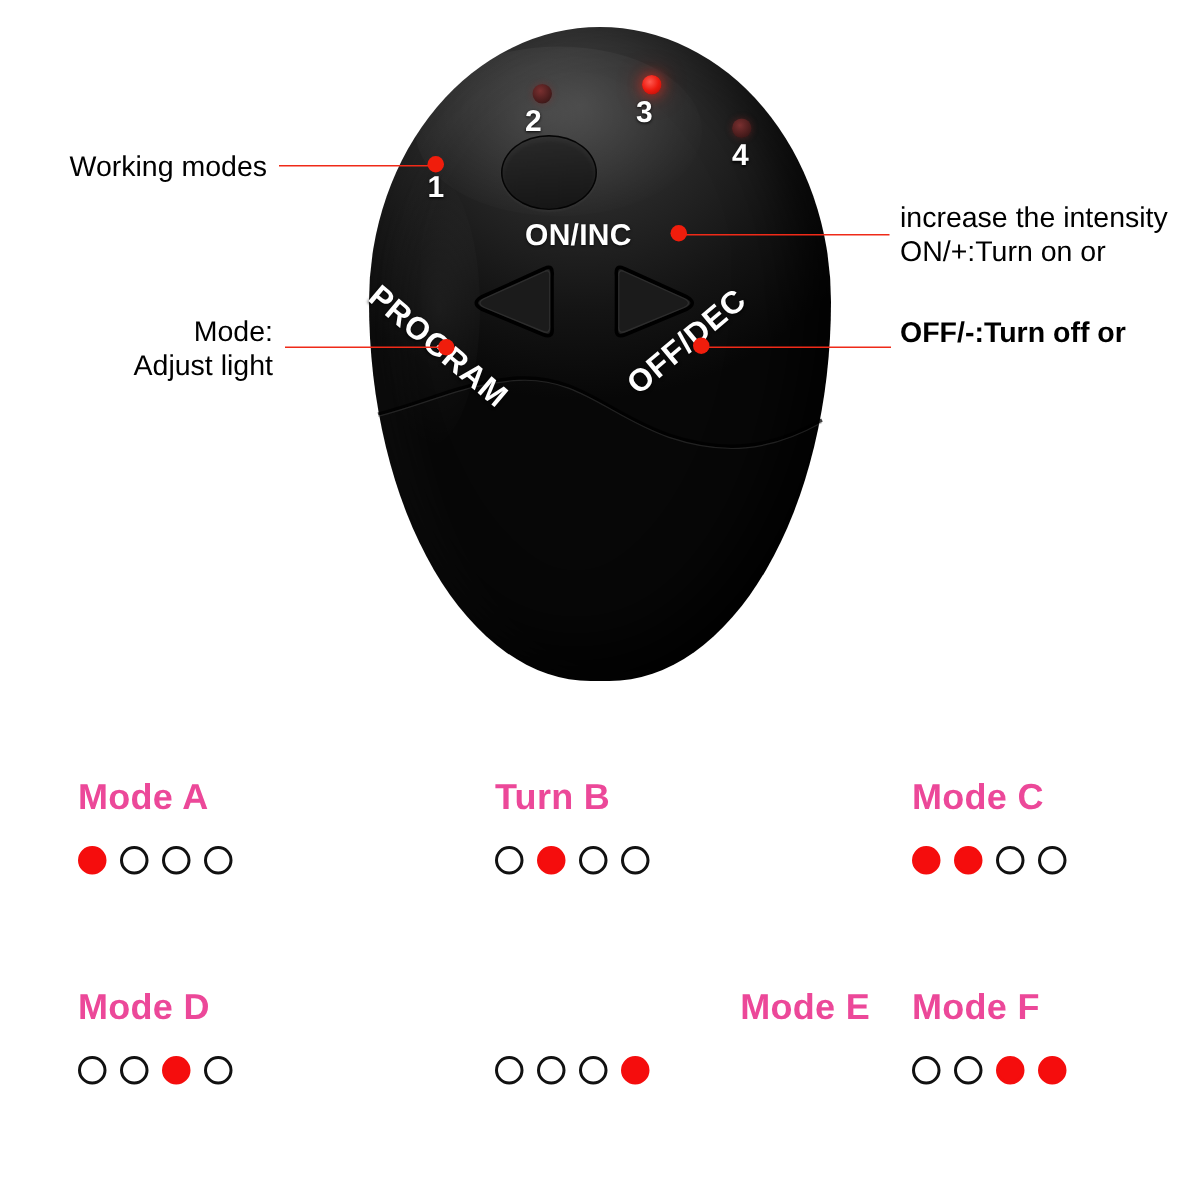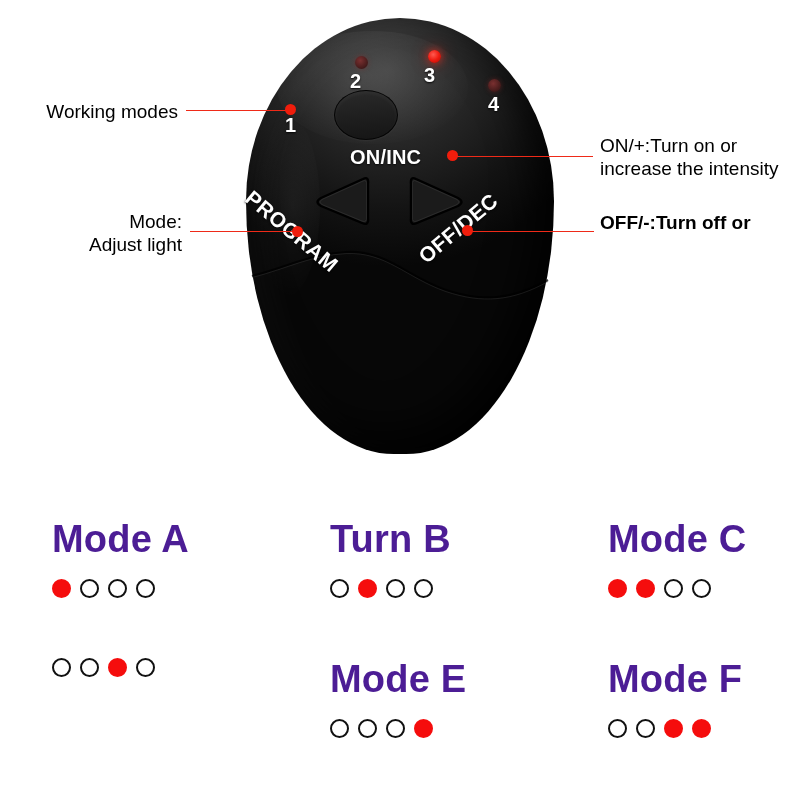--- a/index.html
+++ b/index.html
@@ -177,23 +177,23 @@
     top: 500px;
     width: 800px;
     height: 280px;
   }
   .mode-cell {
     position: absolute;
     width: 250px;
   }
   .mode-title {
     font-family: "Liberation Sans", sans-serif;
-    font-size: 38px;
+    font-size: 24px;
     font-weight: bold;
-    color: #4c1d95;
+    color: #ec4899;
     letter-spacing: 0.2px;
     margin: 0 0 18px 0;
     white-space: nowrap;
   }
   .dot-row {
     display: flex;
     align-items: center;
     gap: 9px;
   }
   .dot {
@@ -269,22 +269,22 @@
   <div class="leader" style="left:190px; top:231px; width:110px;"></div>
   <div class="callout-dot" style="left:292px; top:226px;"></div>
   <div class="callout-text right-align" style="left:0px; top:210px; width:182px;">
     <div>Mode:</div>
     <div>Adjust light</div>
   </div>
 
   <div class="callout-dot" style="left:447px; top:150px;"></div>
   <div class="leader" style="left:455px; top:156px; width:138px;"></div>
   <div class="callout-text left-align" style="left:600px; top:134px; width:200px;">
+    <div>increase the intensity</div>
     <div>ON/+:Turn on or</div>
-    <div>increase the intensity</div>
   </div>
 
   <div class="callout-dot" style="left:462px; top:225px;"></div>
   <div class="leader" style="left:470px; top:231px; width:124px;"></div>
   <div class="callout-text left-align" style="left:600px; top:211px; width:200px;font-weight:bold;">
     <div>OFF/-:Turn off or</div>
   </div>
 
   <div class="modes">
 
@@ -312,29 +312,30 @@
       <div class="mode-title">Mode C</div>
       <div class="dot-row">
           <div class="dot on"></div>
           <div class="dot on"></div>
           <div class="dot off"></div>
           <div class="dot off"></div>
         </div>
     </div>
 
     <div class="mode-cell" style="left:52px; top:158px;">
-      <div class="dot-row">
-          <div class="dot off"></div>
-          <div class="dot off"></div>
-          <div class="dot on"></div>
-          <div class="dot off"></div>
-        </div>
-    </div>
-
-    <div class="mode-cell" style="left:330px; top:158px;">
+      <div class="mode-title">Mode D</div>
+      <div class="dot-row">
+          <div class="dot off"></div>
+          <div class="dot off"></div>
+          <div class="dot on"></div>
+          <div class="dot off"></div>
+        </div>
+    </div>
+
+    <div class="mode-cell" style="left:330px; top:158px;text-align:right;">
       <div class="mode-title">Mode E</div>
       <div class="dot-row">
           <div class="dot off"></div>
           <div class="dot off"></div>
           <div class="dot off"></div>
           <div class="dot on"></div>
         </div>
     </div>
 
     <div class="mode-cell" style="left:608px; top:158px;">

